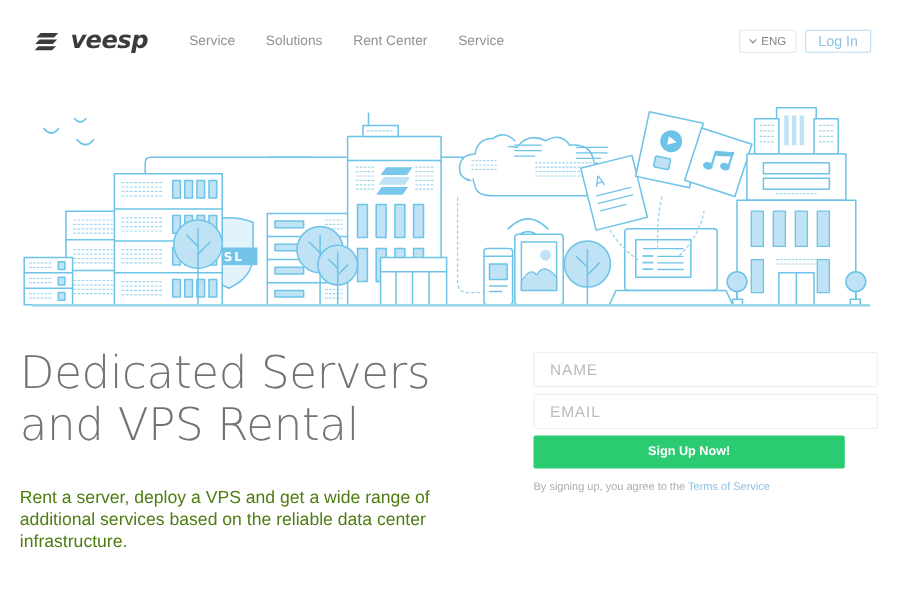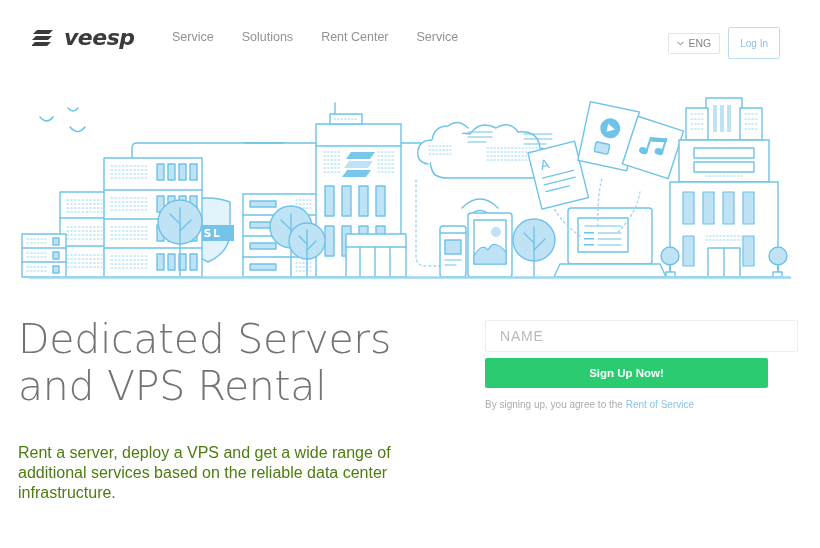--- a/index.html
+++ b/index.html
@@ -32,34 +32,34 @@
   }
   .nav {
     position: absolute; left: 172px; top: 30px;
     display: flex; gap: 28px; align-items: center;
   }
   .nav-link {
     font-size: 12.5px; color: #8f9296; text-decoration: none;
     white-space: nowrap; cursor: pointer;
   }
   .header-right {
-    position: absolute; right: 40px; top: 27px;
+    position: absolute; right: 28px; top: 27px;
     display: flex; gap: 8px; align-items: center;
   }
   .lang-btn {
     display: flex; align-items: center; gap: 4px;
     border: 1px solid #e2e5e8; background: #fff;
     height: 21px; padding: 0 8px; border-radius: 2px;
     font-size: 10.5px; color: #7e8388; cursor: pointer;
   }
   .chev { width: 7px; height: 5px; display: block; }
   .login-btn {
     border: 1px solid #bcdcf0; background: #fff;
-    height: 21px; padding: 15px 11px; border-radius: 2px;
-    font-size: 10px; color: #8cc3e4; cursor: pointer;
+    height: 21px; padding: 4px 11px; border-radius: 2px;
+    font-size: 13px; color: #8cc3e4; cursor: pointer;
     display: flex; align-items: center;
     font-family: "Liberation Sans", sans-serif;
   }
 
   
   .hero-illustration {
     position: absolute; left: 0; top: 86px;
     width: 820px; height: 198px;
   }
   .hero-illustration svg { display: block; }
@@ -510,19 +510,20 @@
     <span>and VPS Rental</span>
   </h1>
 
   <p class="subtext">
     <span>Rent a server, deploy a VPS and get a wide range of additional</span>
     <span>services based on the reliable data center infrastructure.</span>
   </p>
 
   <div class="signup">
     <input class="field" type="text" placeholder="NAME" style="">
+    <input class="field" type="email" placeholder="EMAIL" style="">
     <button class="signup-btn">Sign Up Now!</button>
     <div class="terms">
-      <span>By signing up, you agree to the </span><a>Rent of Service</a>
+      <span>By signing up, you agree to the </span><a>Terms of Service</a>
     </div>
   </div>
 
 </div>
 
 </body></html>

